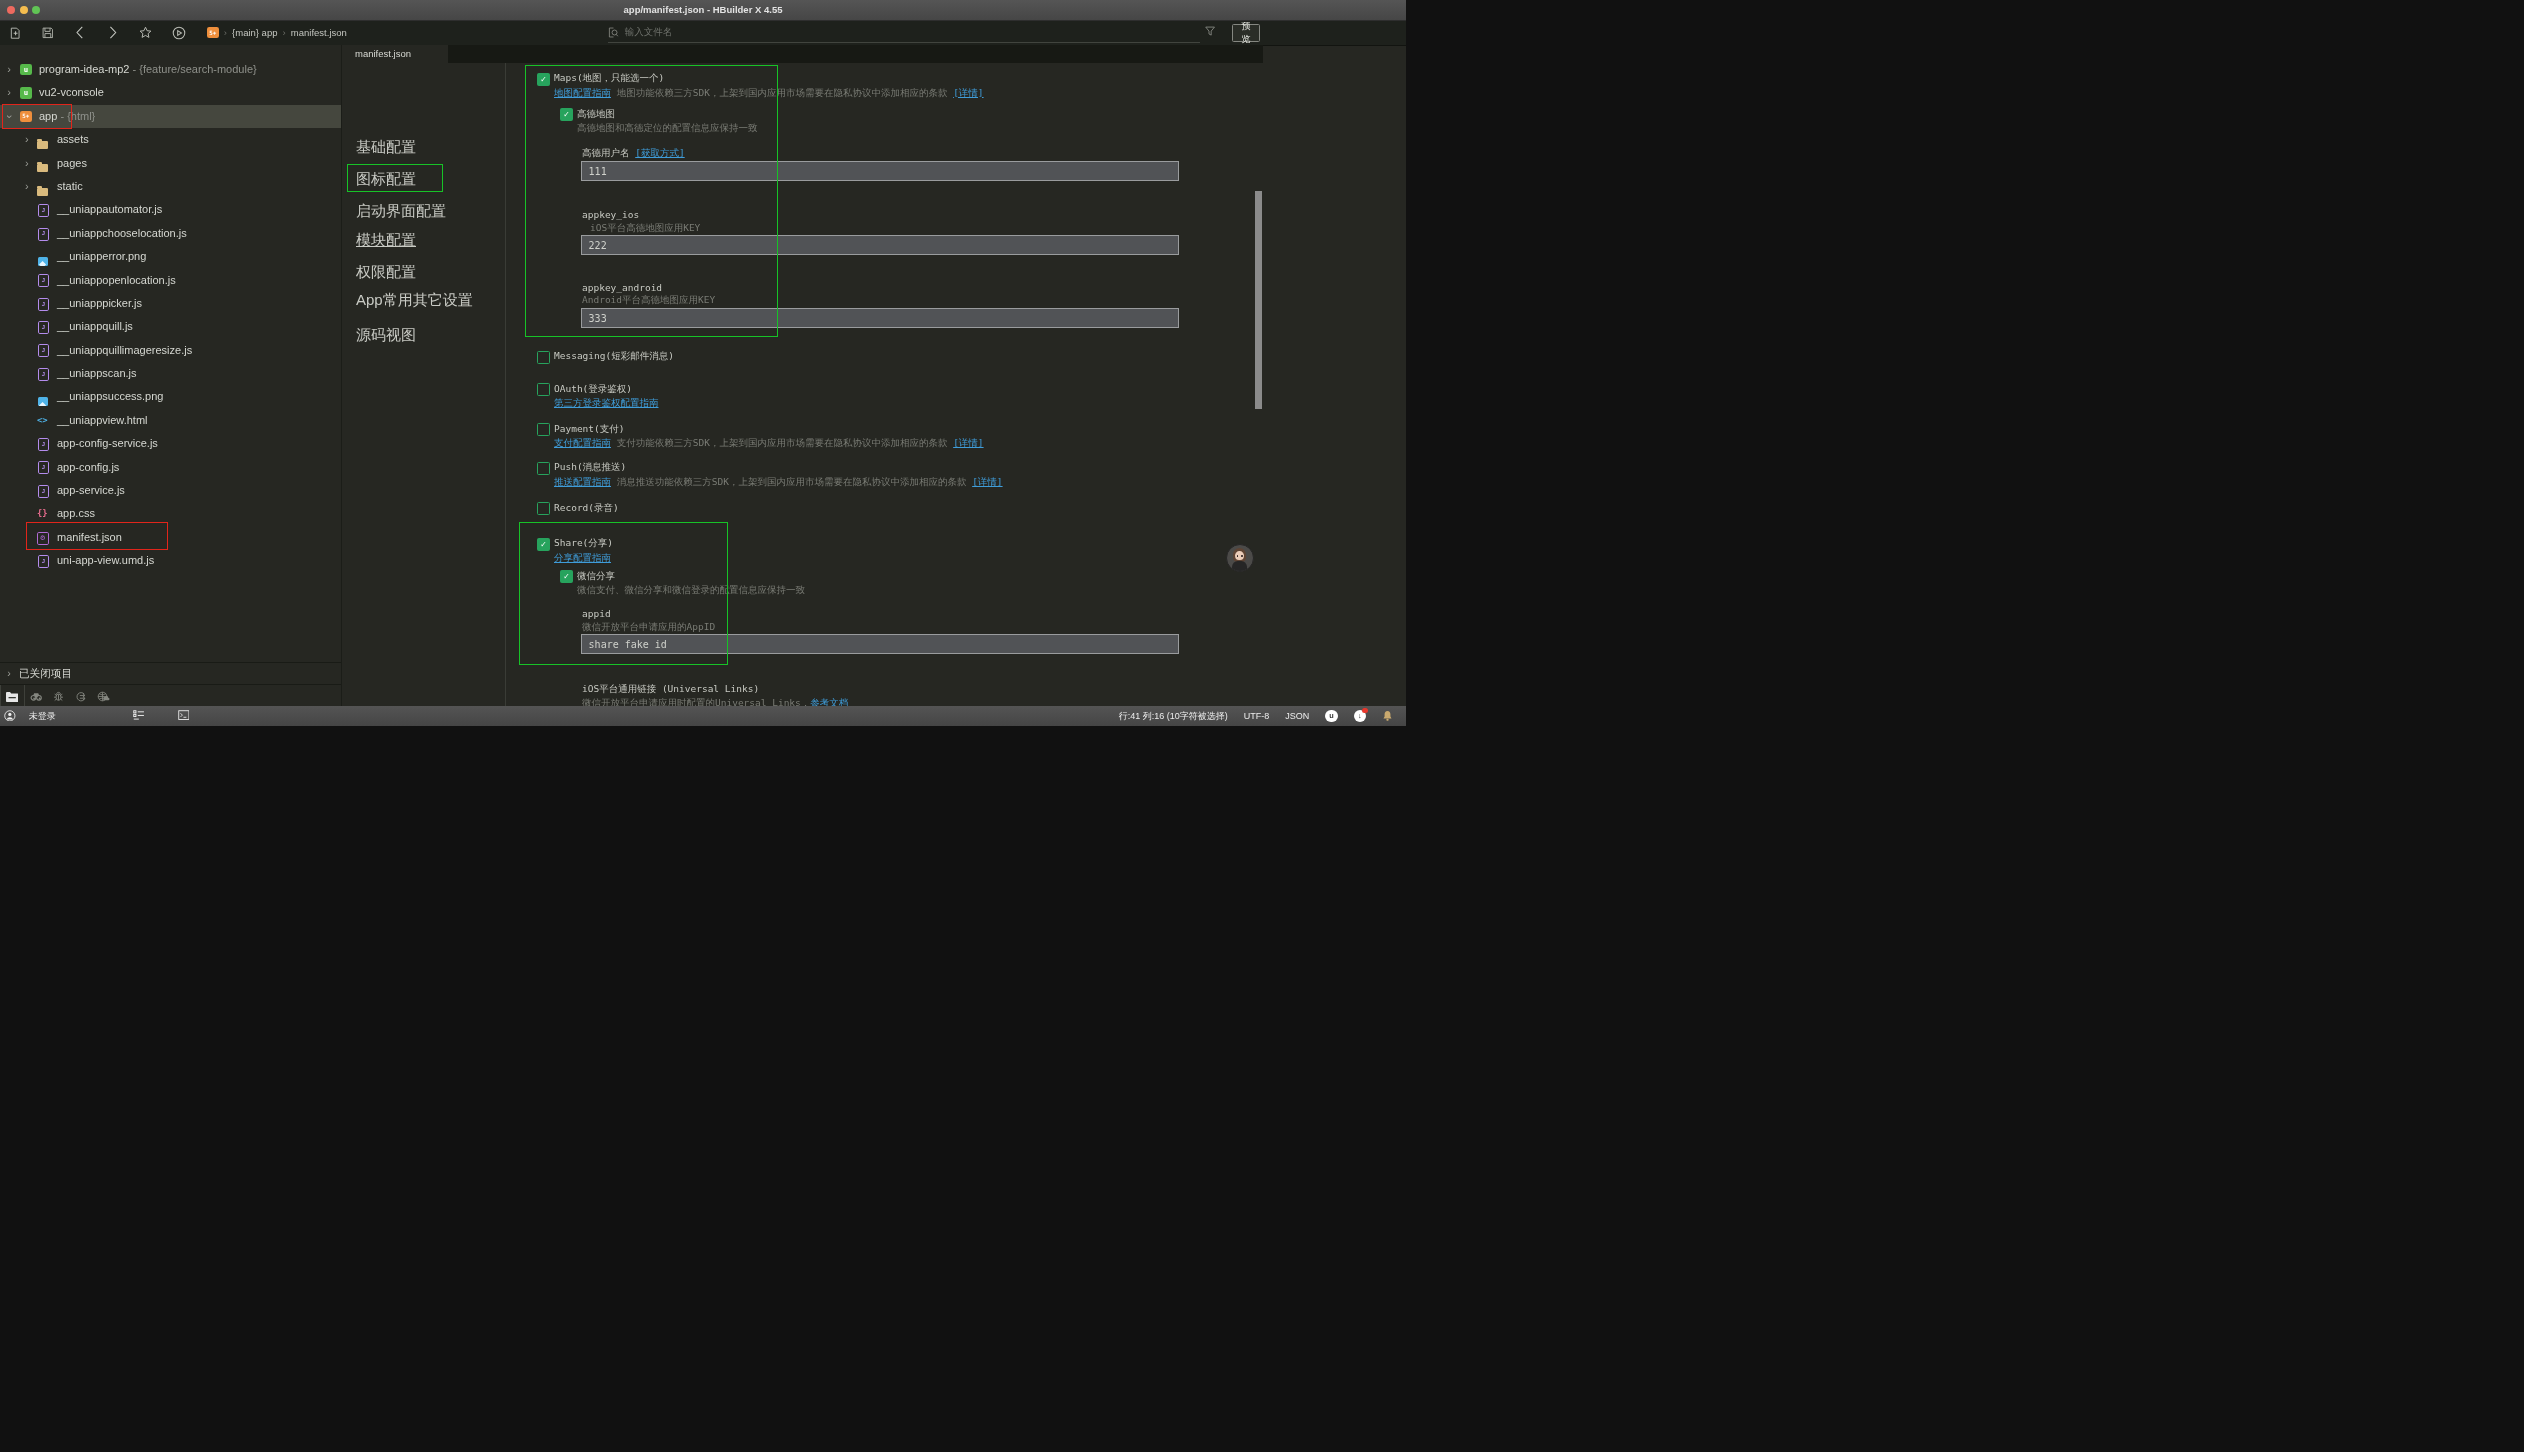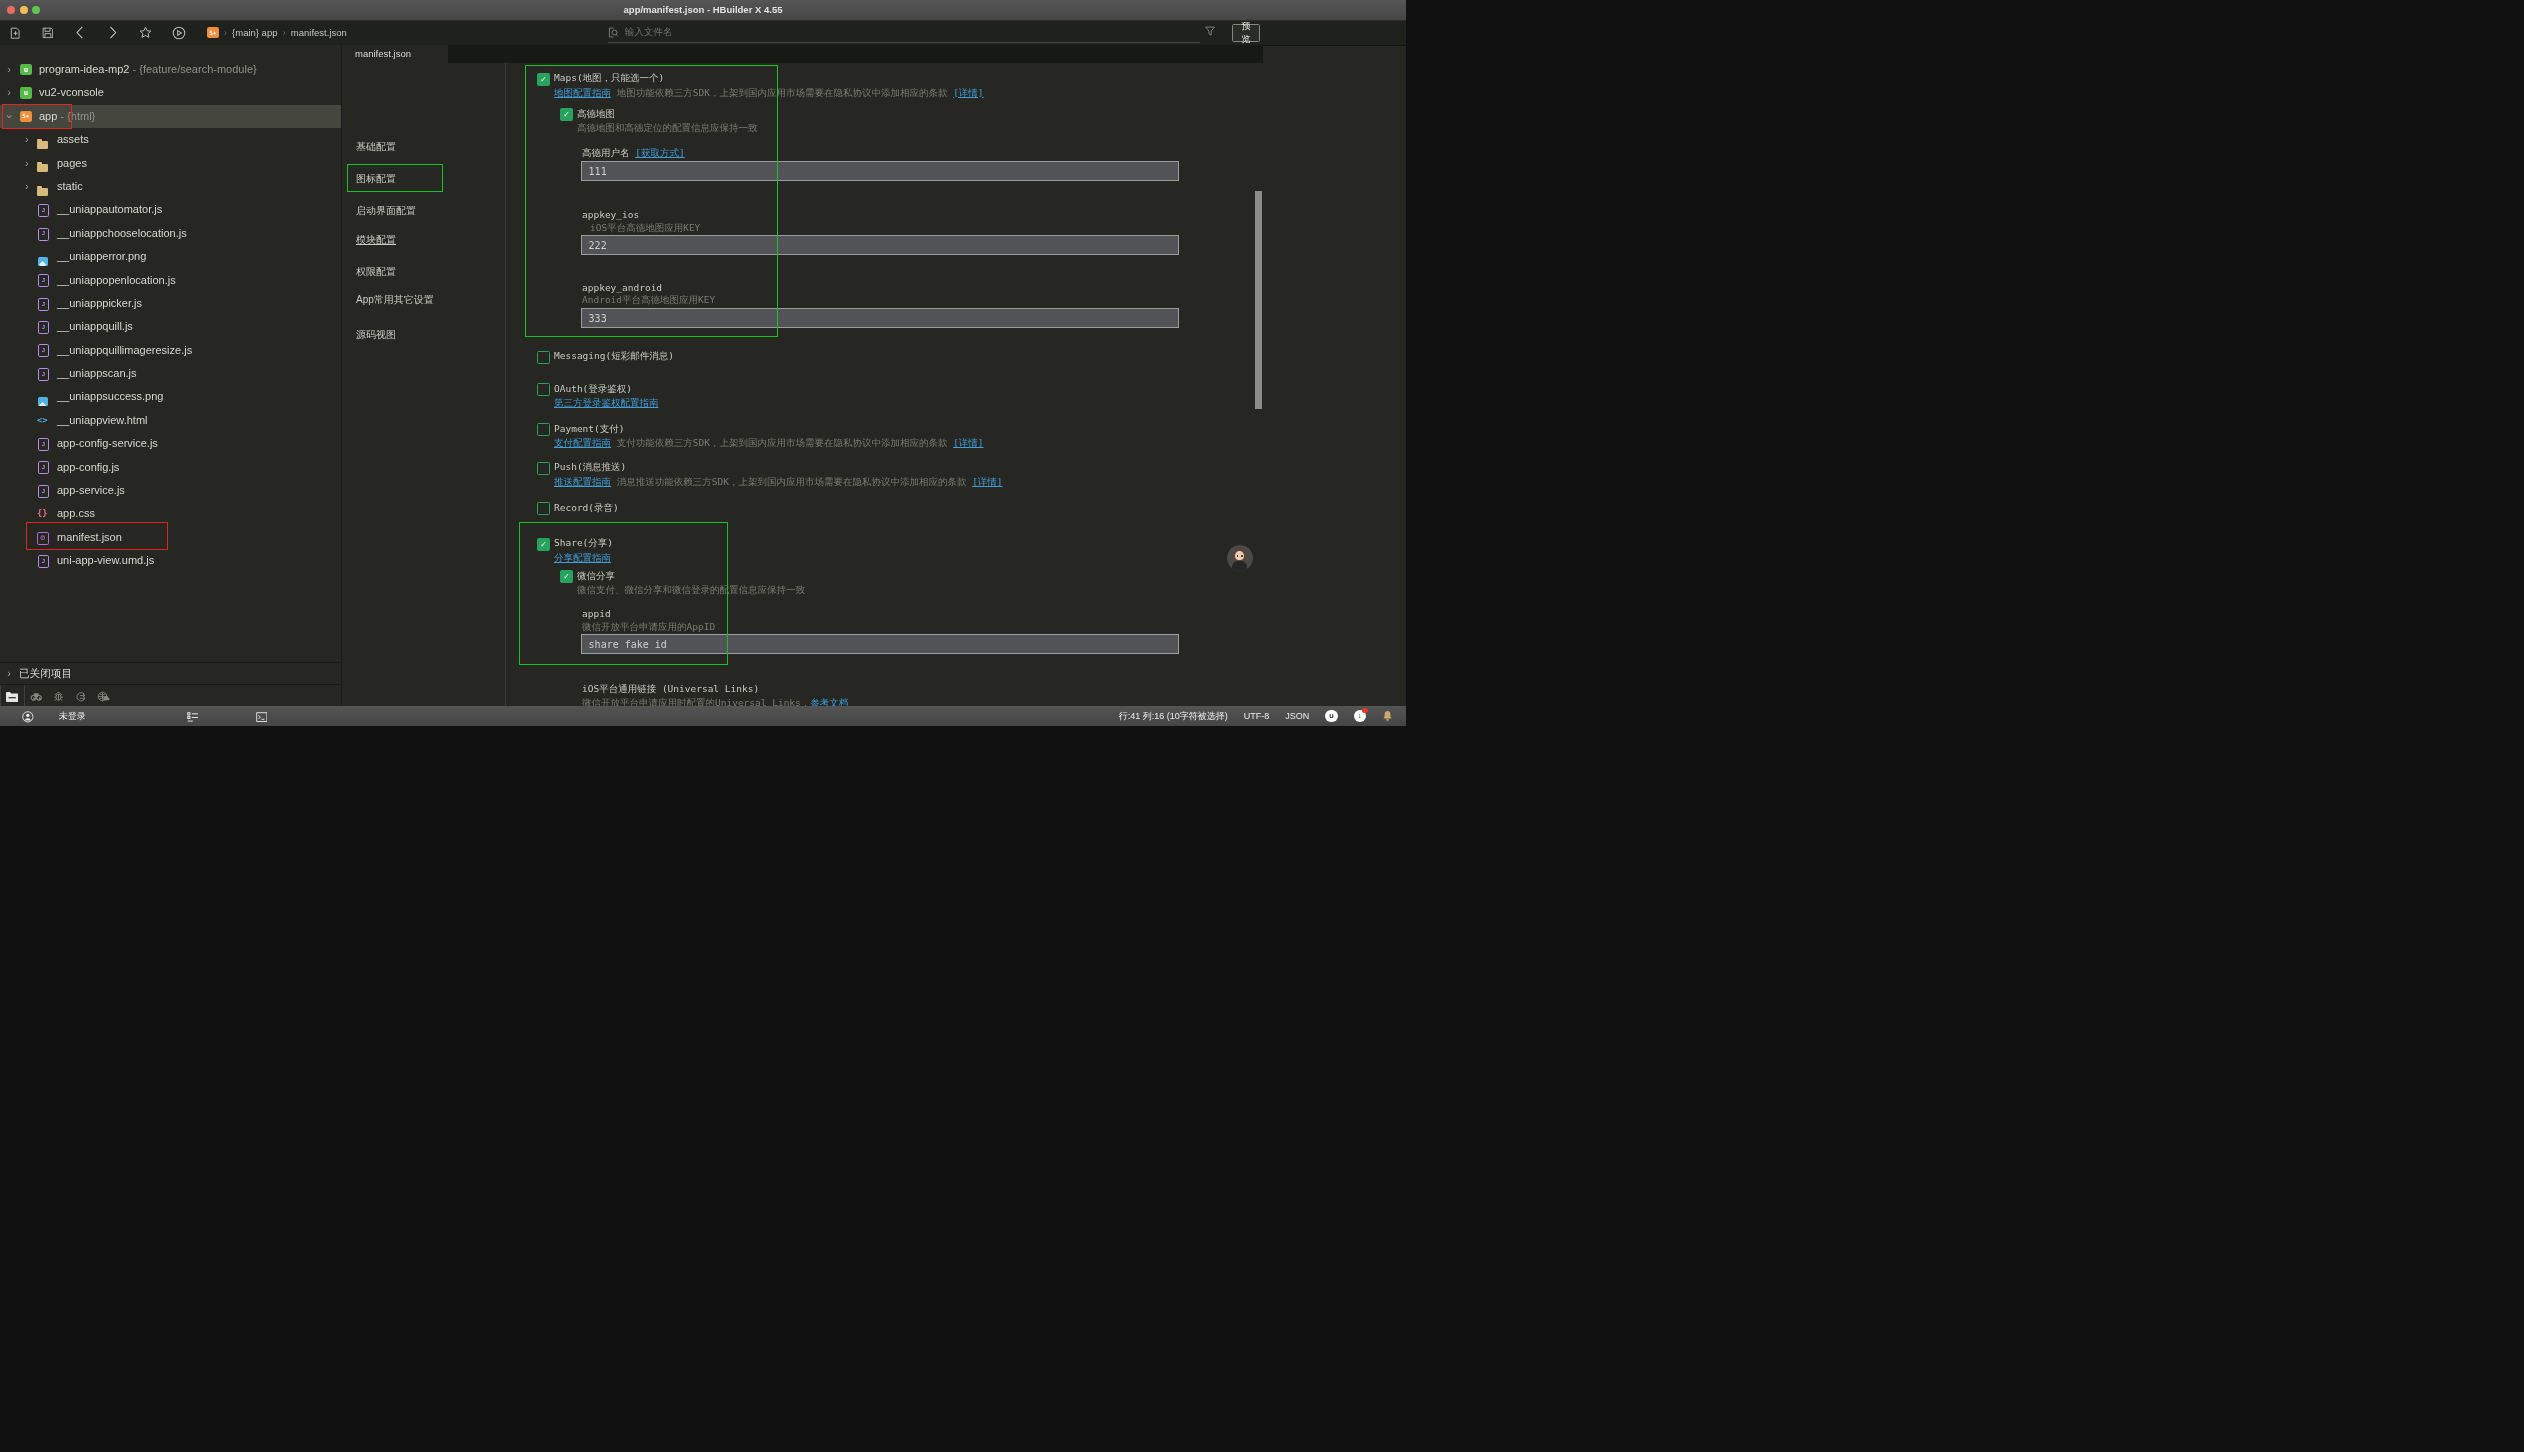--- a/index.html
+++ b/index.html
@@ -54,21 +54,21 @@
   .closed-sep{position:absolute;left:0;top:617px;width:100%;border-top:0.7px solid #191b16;}
   .closedrow{position:absolute;left:0;top:618px;width:100%;height:20.5px;line-height:20.5px;font-size:10.6px;color:#d6d8d2;}
   .iconstrip{position:absolute;left:0;top:639px;width:100%;height:23.4px;border-top:0.7px solid #191b16;display:flex;align-items:center;}
   .strip-ic{width:22.6px;height:23.4px;display:flex;align-items:center;justify-content:center;color:#858780;}
   .strip-ic.active{border-right:0.7px solid #3e403a;border-left:0.7px solid #3e403a;background:#262722;}
   
   .tabbar{position:absolute;left:342px;top:45px;width:921px;height:18px;background:#171914;}
   .tab{position:absolute;left:0;top:0;width:106px;height:18px;background:#262722;color:#d8dad4;font-size:9.5px;
        line-height:18px;padding-left:13px;box-sizing:border-box;}
   .navcol{position:absolute;left:342px;top:63px;width:163px;height:644px;border-right:0.7px solid #3a3c36;}
-  .navitem{position:absolute;left:14px;height:16px;line-height:16px;font-size:10px;color:#c9cbc5;}
+  .navitem{position:absolute;left:14px;height:16px;line-height:16px;font-size:15px;color:#c9cbc5;}
   
   .form{position:absolute;left:506px;top:63px;width:757px;height:644px;font-family:"DejaVu Sans Mono",monospace;font-size:9.5px;}
   .frow{position:absolute;height:14.6px;line-height:14.6px;white-space:nowrap;color:#c8cac3;}
   .flabel{color:#c8cac3;}
   .fnote{color:#797b74;}
   .flink{color:#3f9dda;text-decoration:underline;cursor:pointer;}
   .cb{position:absolute;width:11px;height:11px;border:1.1px solid #27a35d;border-radius:1.5px;box-sizing:content-box;
       display:flex;align-items:center;justify-content:center;background:transparent;}
   .cb.on{background:#27a35d;border-color:#27a35d;}
   .cb.on::after{content:"✓";color:#fff;font-size:8.8px;font-weight:700;line-height:1;}
@@ -82,21 +82,21 @@
   
   .avatar{position:absolute;left:1226px;top:544px;width:28px;height:28px;border-radius:50%;background:#4b4a48;
           border:1.5px solid #262626;box-sizing:border-box;overflow:hidden;}
   .av-hair{position:absolute;left:5.8px;top:2.9px;width:13px;height:14.6px;border-radius:6.6px 6.6px 4.4px 4.4px;background:#5e4434;}
   .av-face{position:absolute;left:8px;top:5.8px;width:8.8px;height:9.5px;border-radius:50% 50% 45% 45%;background:#eccdb9;}
   .av-eye{position:absolute;top:9.5px;width:1.8px;height:2.2px;border-radius:50%;background:#2c2120;}
   .av-shirt{position:absolute;left:5.1px;top:16px;width:14.6px;height:10.2px;border-radius:5.8px 5.8px 0 0;background:#262626;}
   
   .statusbar{position:absolute;left:0;top:706px;width:100%;height:20px;
              background:linear-gradient(#545454,#454545);display:flex;align-items:center;color:#ededed;font-size:9px;}
-  .sb-left{display:flex;align-items:flex-end;gap:25px;margin-left:22px;}
+  .sb-left{display:flex;align-items:flex-start;gap:13px;margin-left:4px;}
   .sb-right{position:absolute;right:13px;display:flex;align-items:center;gap:16px;}
   .sb-circle{width:12.4px;height:12.4px;border-radius:50%;background:#fff;color:#333;display:flex;align-items:center;
              justify-content:center;font-size:7.3px;font-weight:700;position:relative;}
   .sb-badge{position:absolute;right:-1.5px;top:-1.5px;width:5.1px;height:5.1px;border-radius:50%;background:#e8372c;}
 </style>
 </head>
 <body>
 
 <div class="stage">
 

